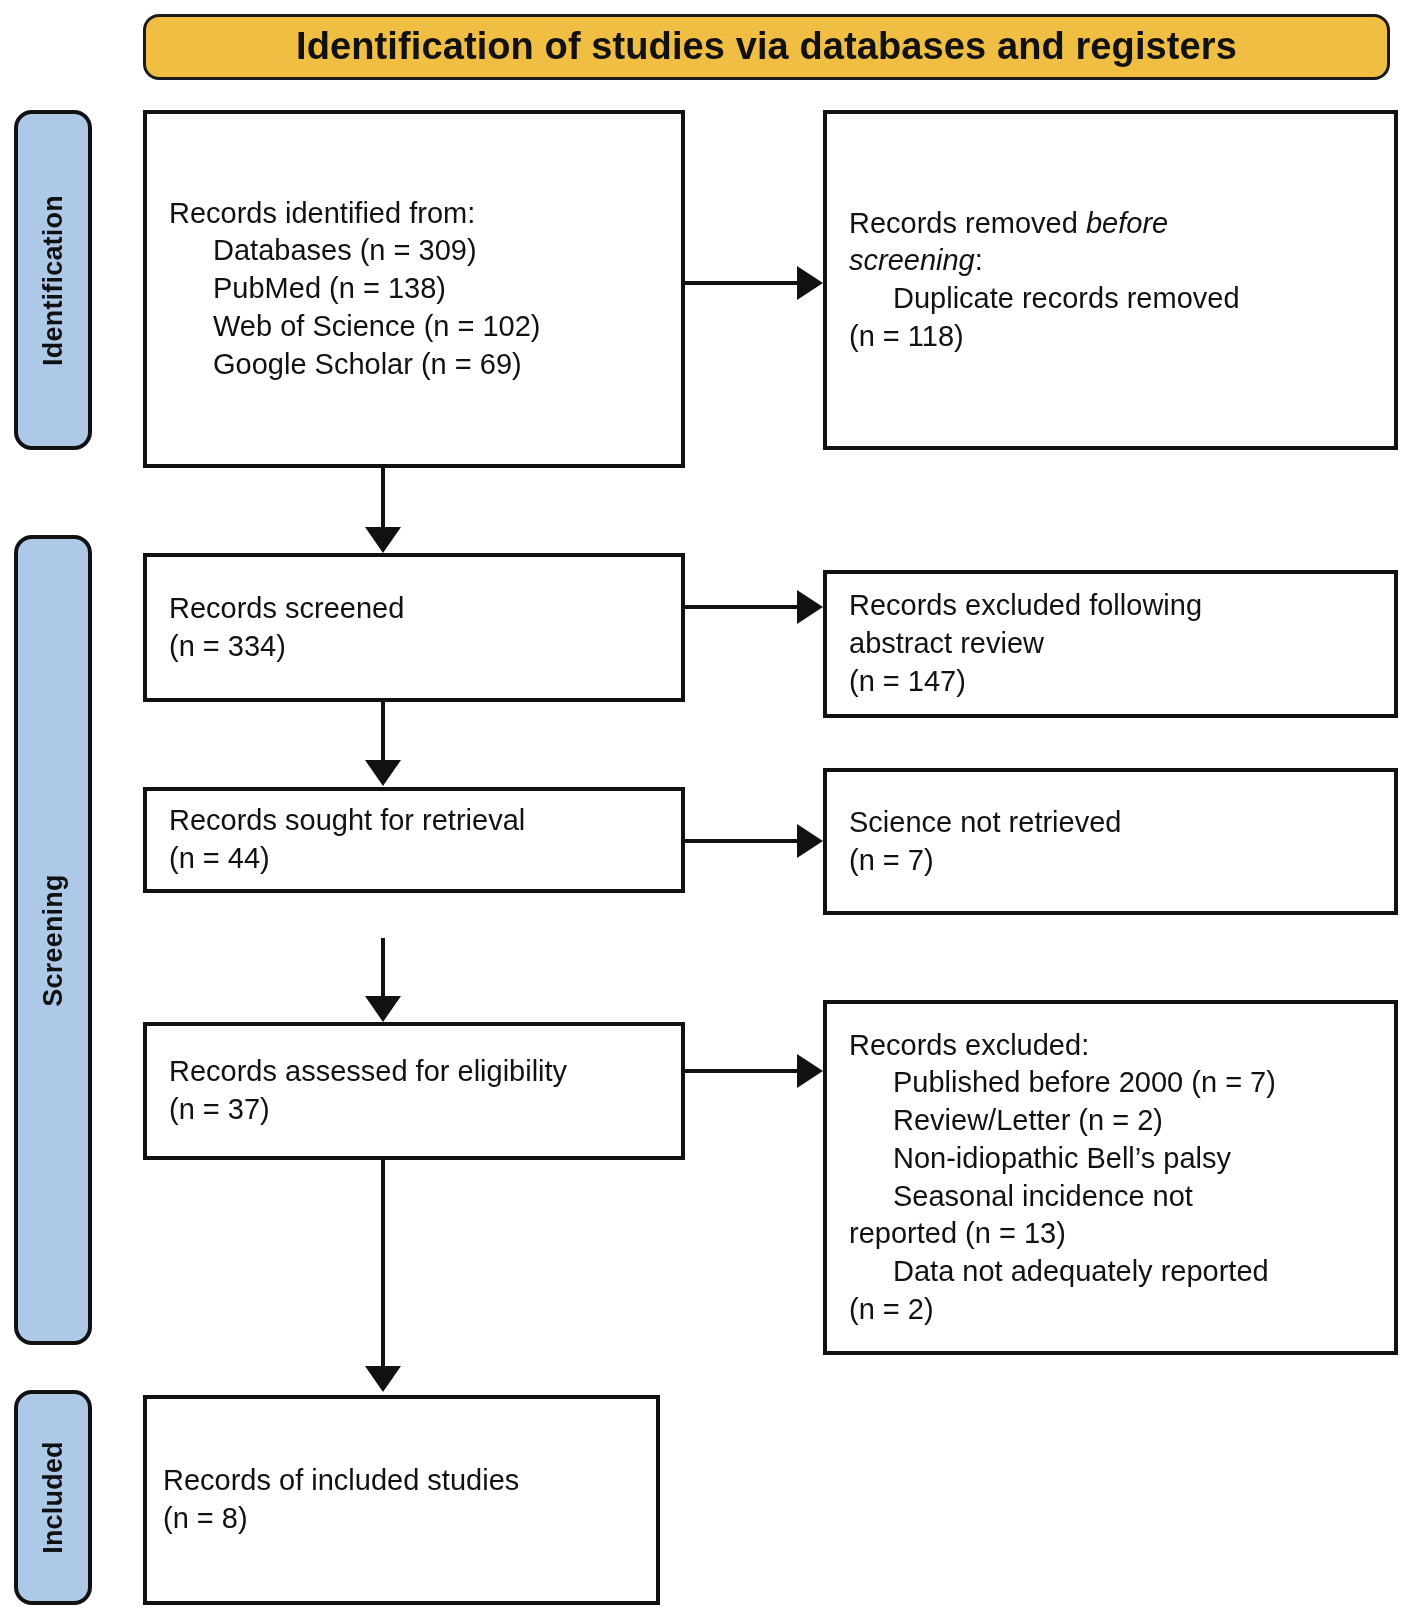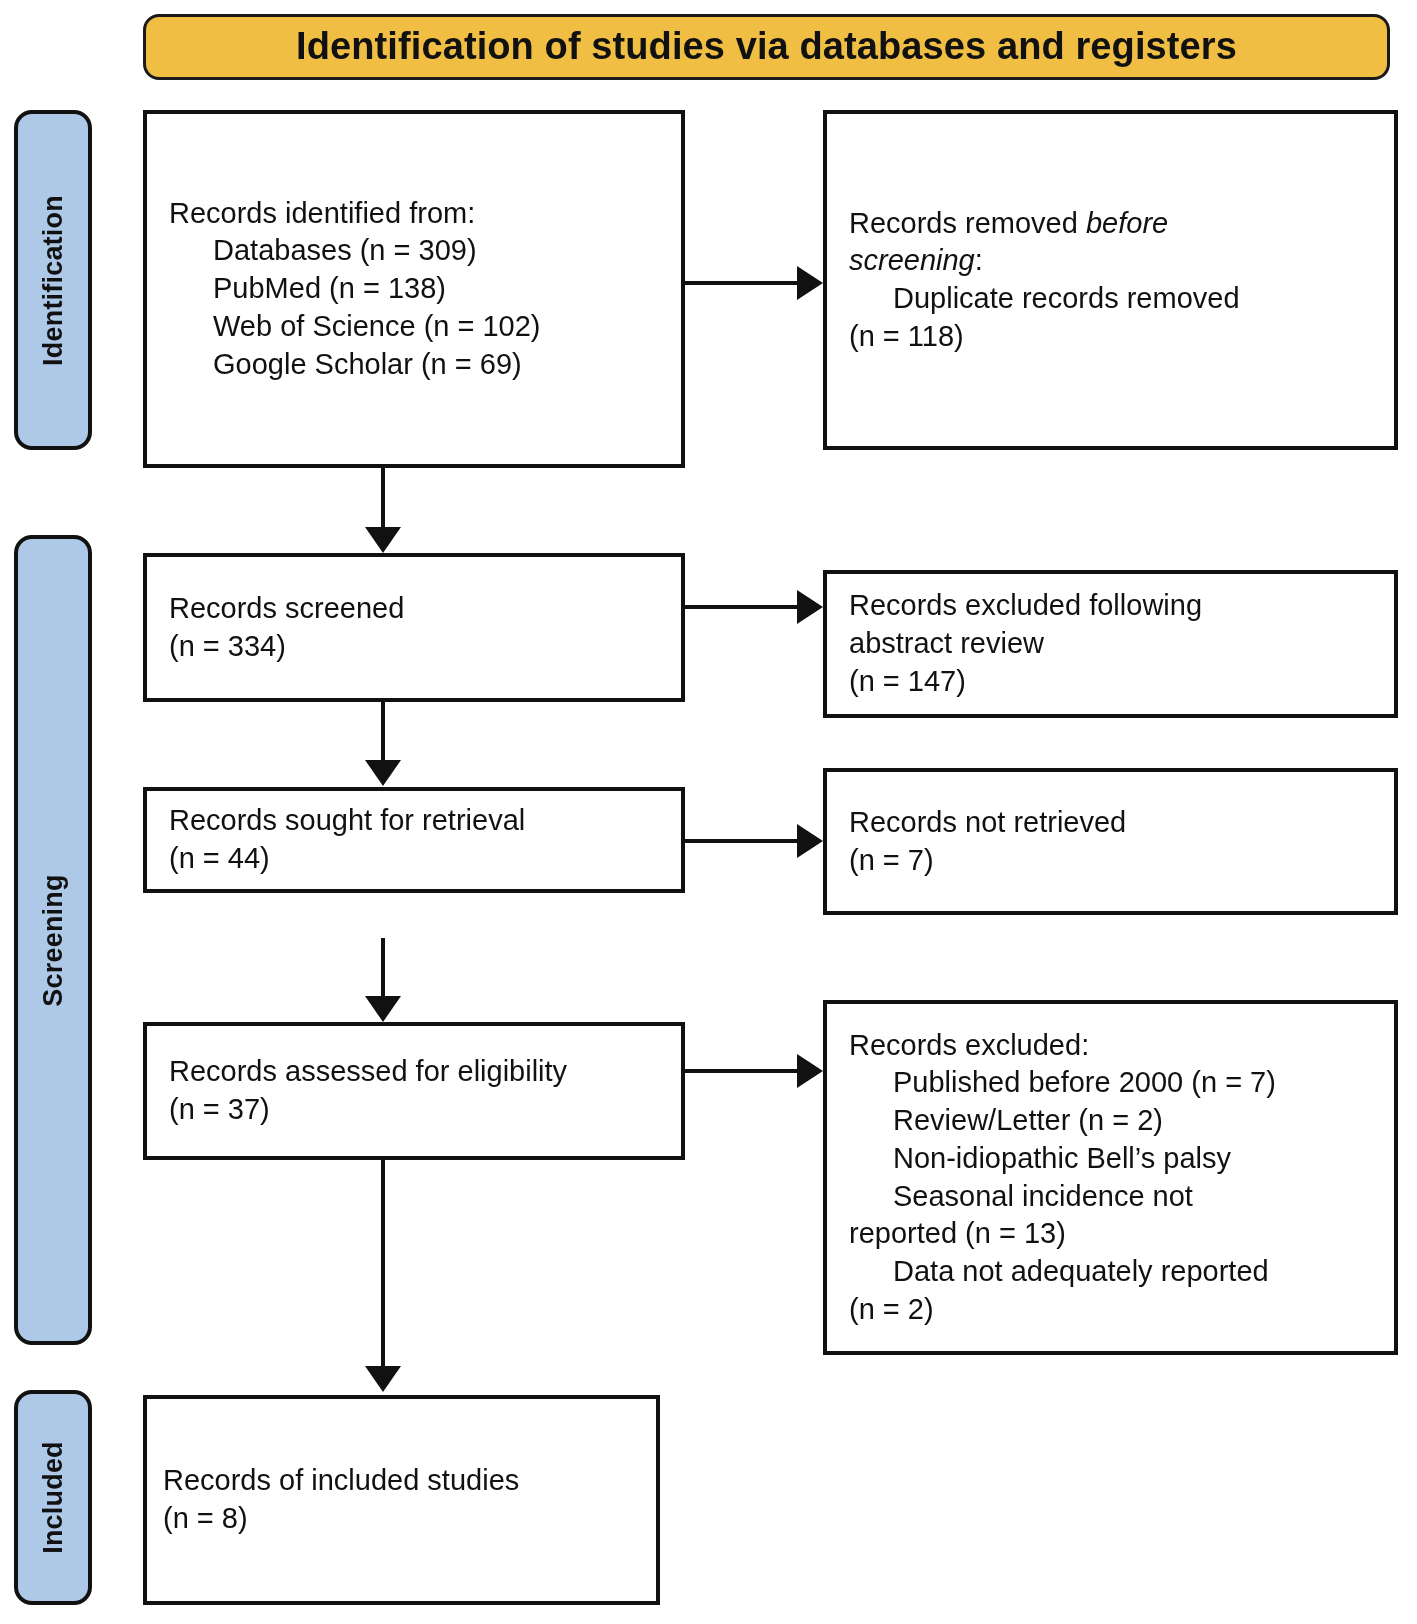--- a/index.html
+++ b/index.html
@@ -210,21 +210,21 @@
     <div class="box-line">(n = 118)</div>
   </div>
 
   <div class="flow-box" id="box-excluded-abstract">
     <div class="box-line">Records excluded following</div>
     <div class="box-line">abstract review</div>
     <div class="box-line">(n = 147)</div>
   </div>
 
   <div class="flow-box" id="box-not-retrieved">
-    <div class="box-line">Records not retrieved</div>
+    <div class="box-line">Science not retrieved</div>
     <div class="box-line">(n = 7)</div>
   </div>
 
   <div class="flow-box" id="box-excluded-reasons">
     <div class="box-line">Records excluded:</div>
     <div class="box-line indent">Published before 2000 (n = 7)</div>
     <div class="box-line indent">Review/Letter (n = 2)</div>
     <div class="box-line indent">Non-idiopathic Bell’s palsy</div>
     <div class="box-line indent">Seasonal incidence not</div>
     <div class="box-line">reported (n = 13)</div>

